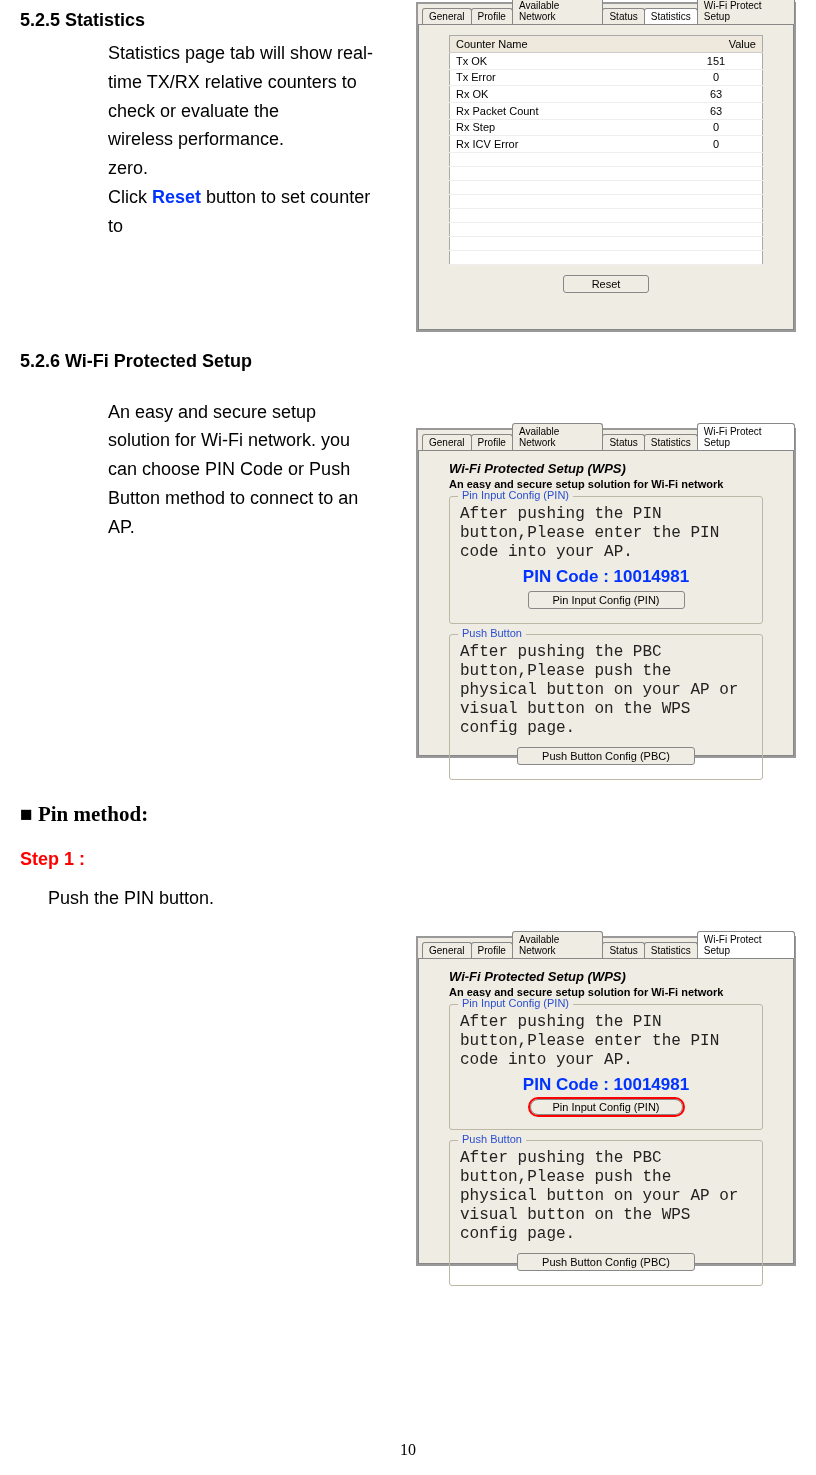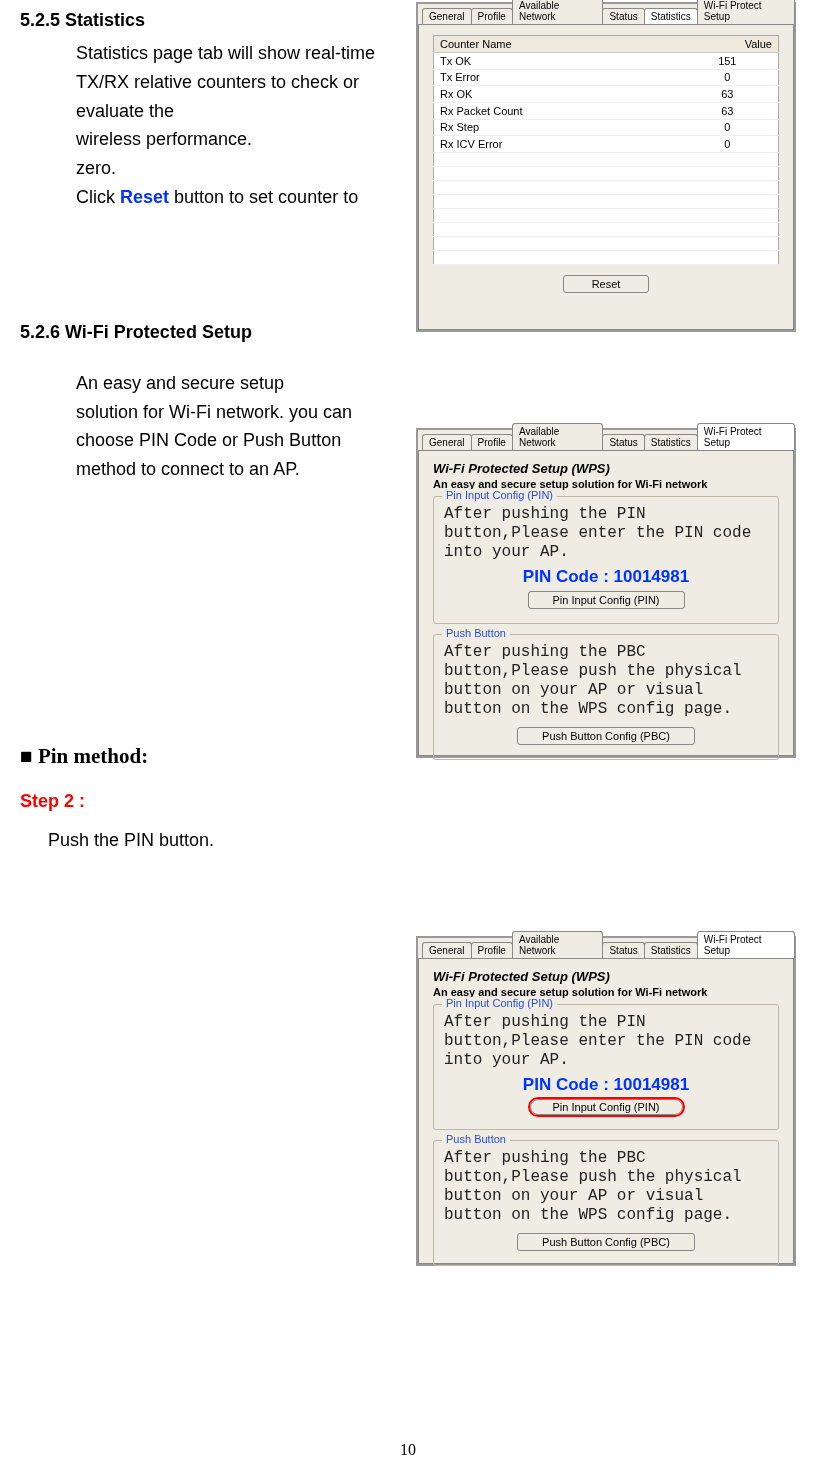--- a/index.html
+++ b/index.html
@@ -13,21 +13,21 @@
   }
   .section-heading {
     font-weight: bold;
     font-size: 18px;
     color: #000;
     margin-bottom: 8px;
   }
   .body-text {
     font-size: 18px;
     color: #000;
-    margin-left: 56px;
+    margin-left: 88px;
     line-height: 1.6;
   }
   .reset-word { color: #0033ff; font-weight: bold; }
   .step-label { color: #ff0000; font-weight: bold; font-size: 18px; margin-top: 10px; }
   .pin-method-heading { font-weight: bold; font-size: 21px; margin-top: 120px; font-family: Liberation Serif, serif; }
   .figure {
     position: absolute;
     border: 2px solid #999;
     background: #efece3;
     font-family: "Tahoma", sans-serif;
@@ -47,21 +47,21 @@
     background: #efece3;
     font-size: 10px;
     border-top-left-radius: 3px;
     border-top-right-radius: 3px;
     margin-right: -1px;
   }
   .tab.active { background: #fff; }
   .tabpane {
     border: 1px solid #888;
     background: #efece3;
-    padding: 10px 14px;
+    padding: 10px 30px;
     height: calc(100% - 20px);
     width: 100%;
   }
   
   .stats-table {
     background: #fff;
     border: 1px solid #aaa;
     width: 100%;
     height: 230px;
     border-collapse: collapse;
@@ -139,21 +139,21 @@
 
   <div style="height:110px"></div>
 
   <div class="section-heading">5.2.6 Wi-Fi Protected Setup</div>
   <div style="height:18px"></div>
   <div class="body-text">An easy and secure setup</div>
   <div class="body-text">solution for Wi-Fi network. you can choose PIN Code or Push Button method to connect to an AP.</div>
 
   <div class="pin-method-heading" style="margin-top:260px">■ Pin method:</div>
   <div style="height:12px"></div>
-  <div class="step-label">Step 2 :</div>
+  <div class="step-label">Step 1 :</div>
   <div style="height:14px"></div>
   <div class="body-text" style="margin-left:28px">Push the PIN button.</div>
 </div>
 
 <div id="fig1" class="figure">
   <div class="tabrow">
     <div class="tab">General</div>
     <div class="tab">Profile</div>
     <div class="tab">Available Network</div>
     <div class="tab">Status</div>

